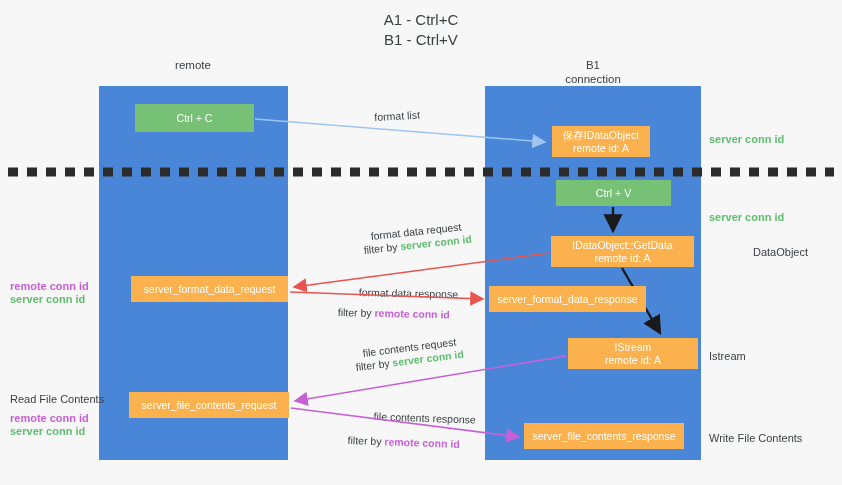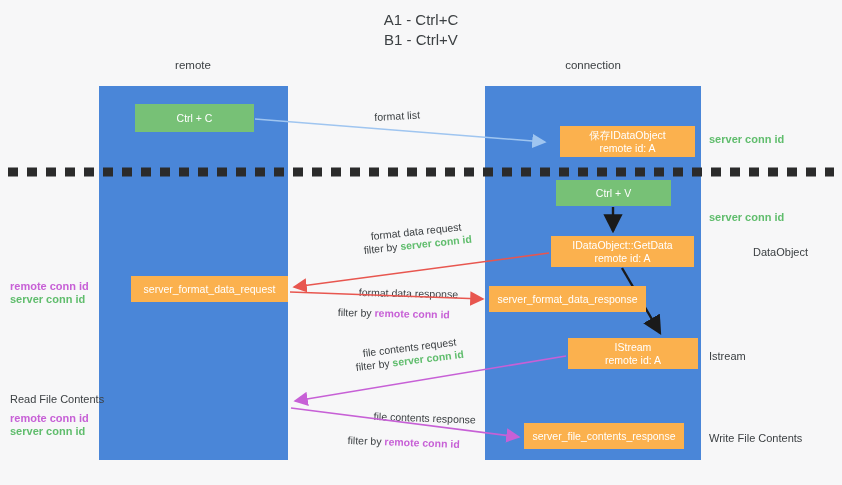--- a/index.html
+++ b/index.html
@@ -42,21 +42,21 @@
     align-items:center;justify-content:center;
     color:#ffffff;font-size:10.5px;line-height:12.5px;text-align:center;
     box-sizing:border-box;
   }
   .node.green{background:#77c176;}
   .node.orange{background:#fbb košik;}
   .node.orange{background:#fbb14e;}
   .node .ln{display:block;white-space:nowrap;}
 
   #n-ctrlc{left:135px;top:104px;width:119px;height:28px;}
-  #n-setclip{left:552px;top:126px;width:135px;height:31px;margin-left:8px;}
+  #n-setclip{left:552px;top:126px;width:98px;height:31px;}
   #n-ctrlv{left:556px;top:180px;width:115px;height:26px;}
   #n-getdata{left:551px;top:236px;width:143px;height:31px;}
   #n-istream{left:568px;top:338px;width:130px;height:31px;}
   #n-fmtreq{left:131px;top:276px;width:157px;height:26px;}
   #n-fmtresp{left:489px;top:286px;width:157px;height:26px;}
   #n-filereq{left:129px;top:392px;width:160px;height:26px;}
   #n-fileresp{left:524px;top:423px;width:160px;height:26px;}
 
   
   .lbl{position:absolute;font-size:11px;color:#3c4043;white-space:nowrap;line-height:14px;}
@@ -99,20 +99,21 @@
 
   <div class="title">
     <div>A1 - Ctrl+C</div>
     <div>B1 - Ctrl+V</div>
   </div>
 
   <div class="lane-head" id="head-a1">
     <span class="l2">remote</span>
   </div>
   <div class="lane-head" id="head-b1">
+    <span class="l1">B1</span>
     <span class="l2">connection</span>
   </div>
 
   <div class="lane" id="lane-a1"></div>
   <div class="lane" id="lane-b1"></div>
 
   <svg class="layer svg-under">
     <defs>
       <marker id="ah-blue" markerWidth="9" markerHeight="9" refX="8" refY="4.5" orient="auto">
         <path d="M0,0 L9,4.5 L0,9 z" fill="#9fc5f0"></path>
@@ -169,20 +170,23 @@
     </div>
 
     <div class="node orange" id="n-fmtreq">
       <span class="ln">server_format_data_request</span>
     </div>
 
     <div class="node orange" id="n-fmtresp">
       <span class="ln">server_format_data_response</span>
     </div>
 
+    <div class="node orange" id="n-filereq">
+      <span class="ln">server_file_contents_request</span>
+    </div>
 
     <div class="node orange" id="n-fileresp">
       <span class="ln">server_file_contents_response</span>
     </div>
   </div>
 
   <svg class="layer svg-over">
     <line x1="8" y1="172" x2="834" y2="172" stroke="#2b2b2b" stroke-width="9" stroke-dasharray="10 9" stroke-linecap="butt"></line>
   </svg>
 

